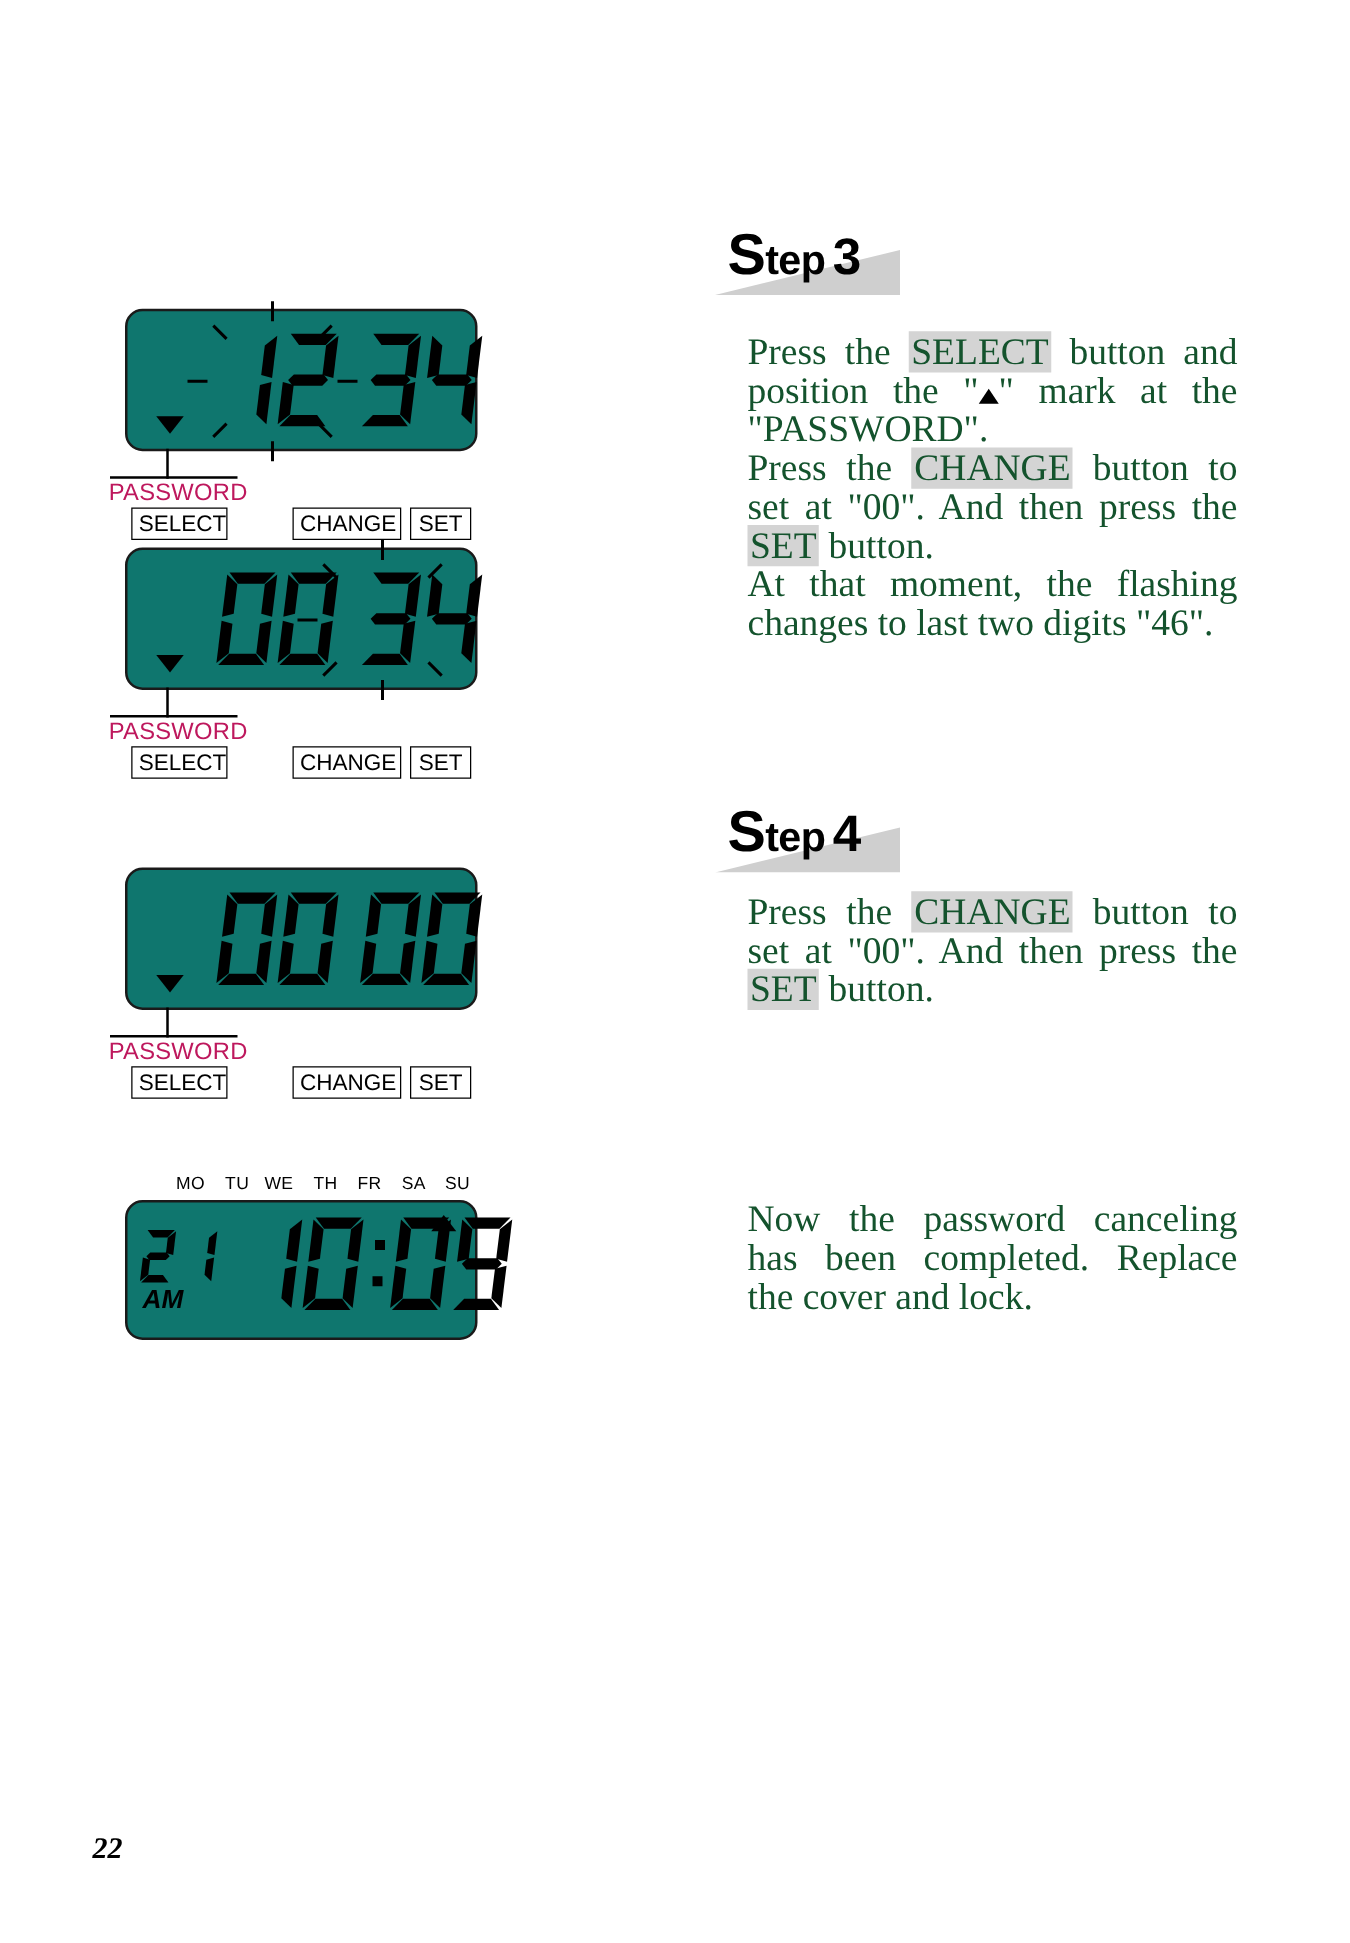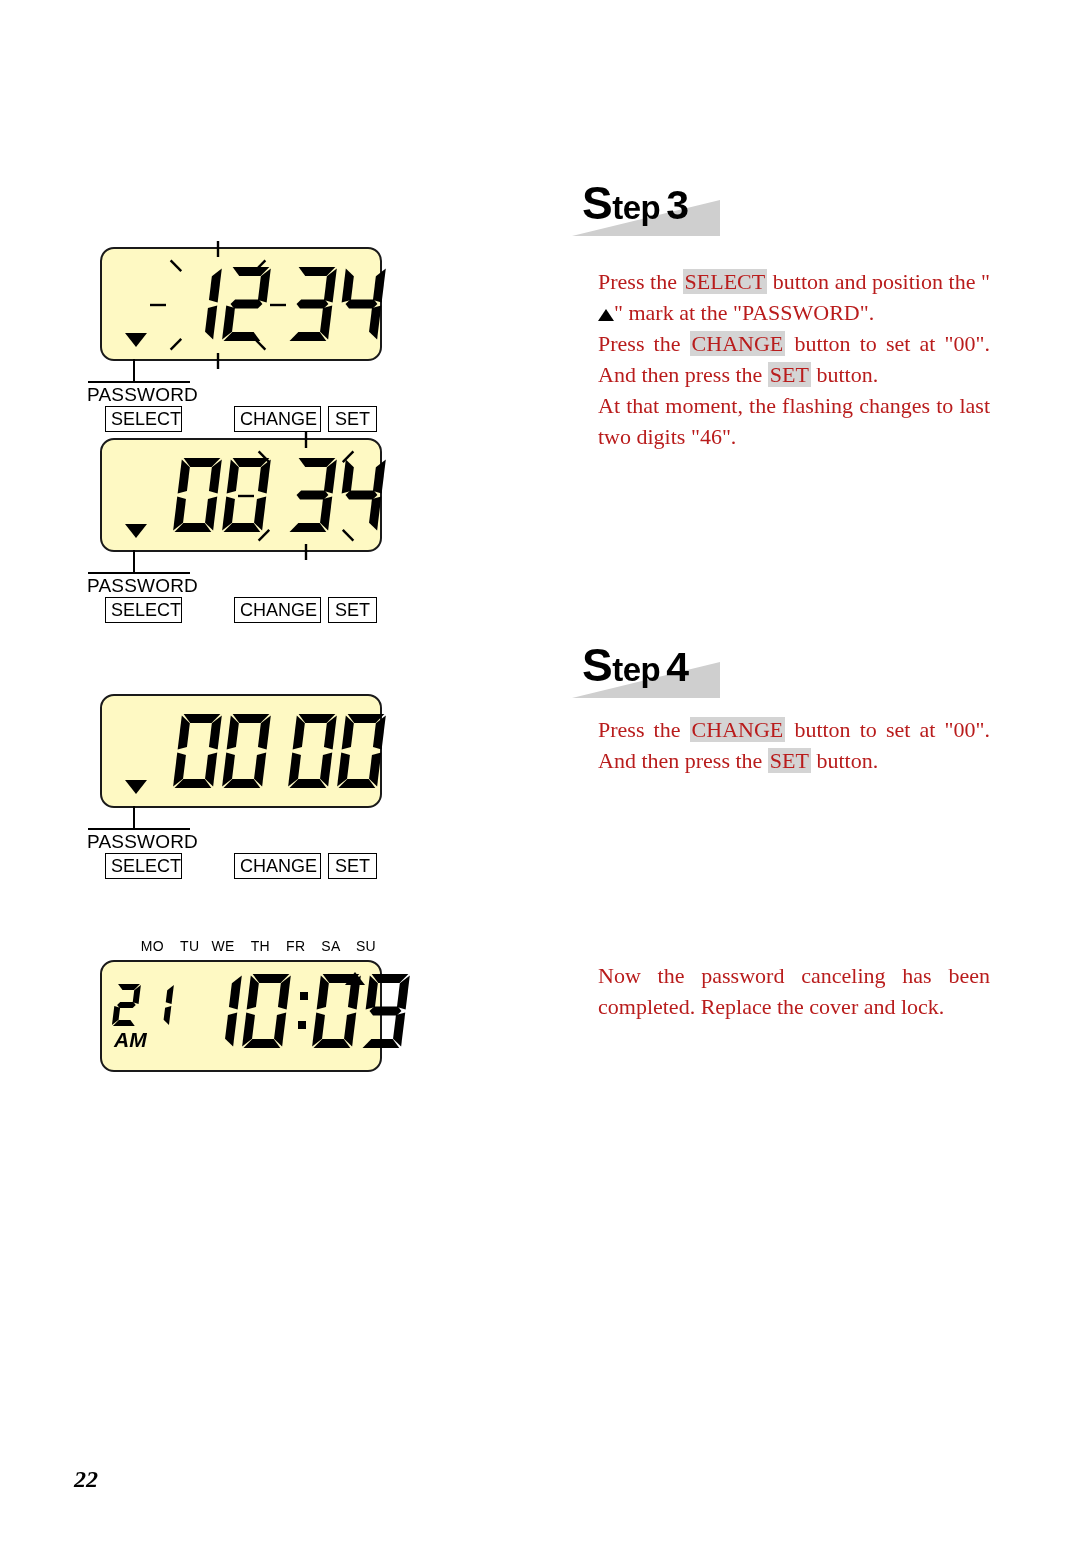--- a/index.html
+++ b/index.html
@@ -27,21 +27,21 @@
     width: 300px;
   }
 
   .lcd {
     position: relative;
     box-sizing: border-box;
     width: 282px;
     height: 114px;
     border: 2.5px solid #1a1a1a;
     border-radius: 14px;
-    background: #fef9c3;
+    background: #0f766e;
   }
   .lcd.tall { height: 112px; }
 
   
   .seg-row {
     position: absolute;
     display: flex;
     align-items: center;
   }
   .digit {
@@ -89,21 +89,21 @@
     height: 2px;
     background: #000;
   }
 
   .pw-label {
     position: absolute;
     font-family: "Liberation Sans", sans-serif;
     font-size: 19px;
     letter-spacing: 0.2px;
     white-space: nowrap;
-    color: #000000;
+    color: #be185d;
   }
 
   
   .btn-row {
     position: absolute;
     width: 300px;
     height: 26px;
   }
   .btn-box {
     position: absolute;
@@ -166,24 +166,24 @@
     white-space: nowrap;
   }
   .step-s  { font-size: 46px; letter-spacing: -0.5px; }
   .step-tep{ font-size: 33px; letter-spacing: -0.5px; }
   .step-n  { font-size: 41px; margin-left: 6px; }
 
   .body-text {
     position: absolute;
     width: 392px;
     font-family: "Liberation Serif", serif;
-    font-size: 22px;
+    font-size: 30px;
     line-height: 31px;
     text-align: justify;
-    color: #b91c1c;
+    color: #14532d;
   }
   .body-text p { margin: 0; }
   .body-text p.gap { margin-top: 31px; }
   .hl {
     background: #d4d4d4;
     padding: 0 2px;
   }
 
   .tri-inline {
     display: inline-block;

